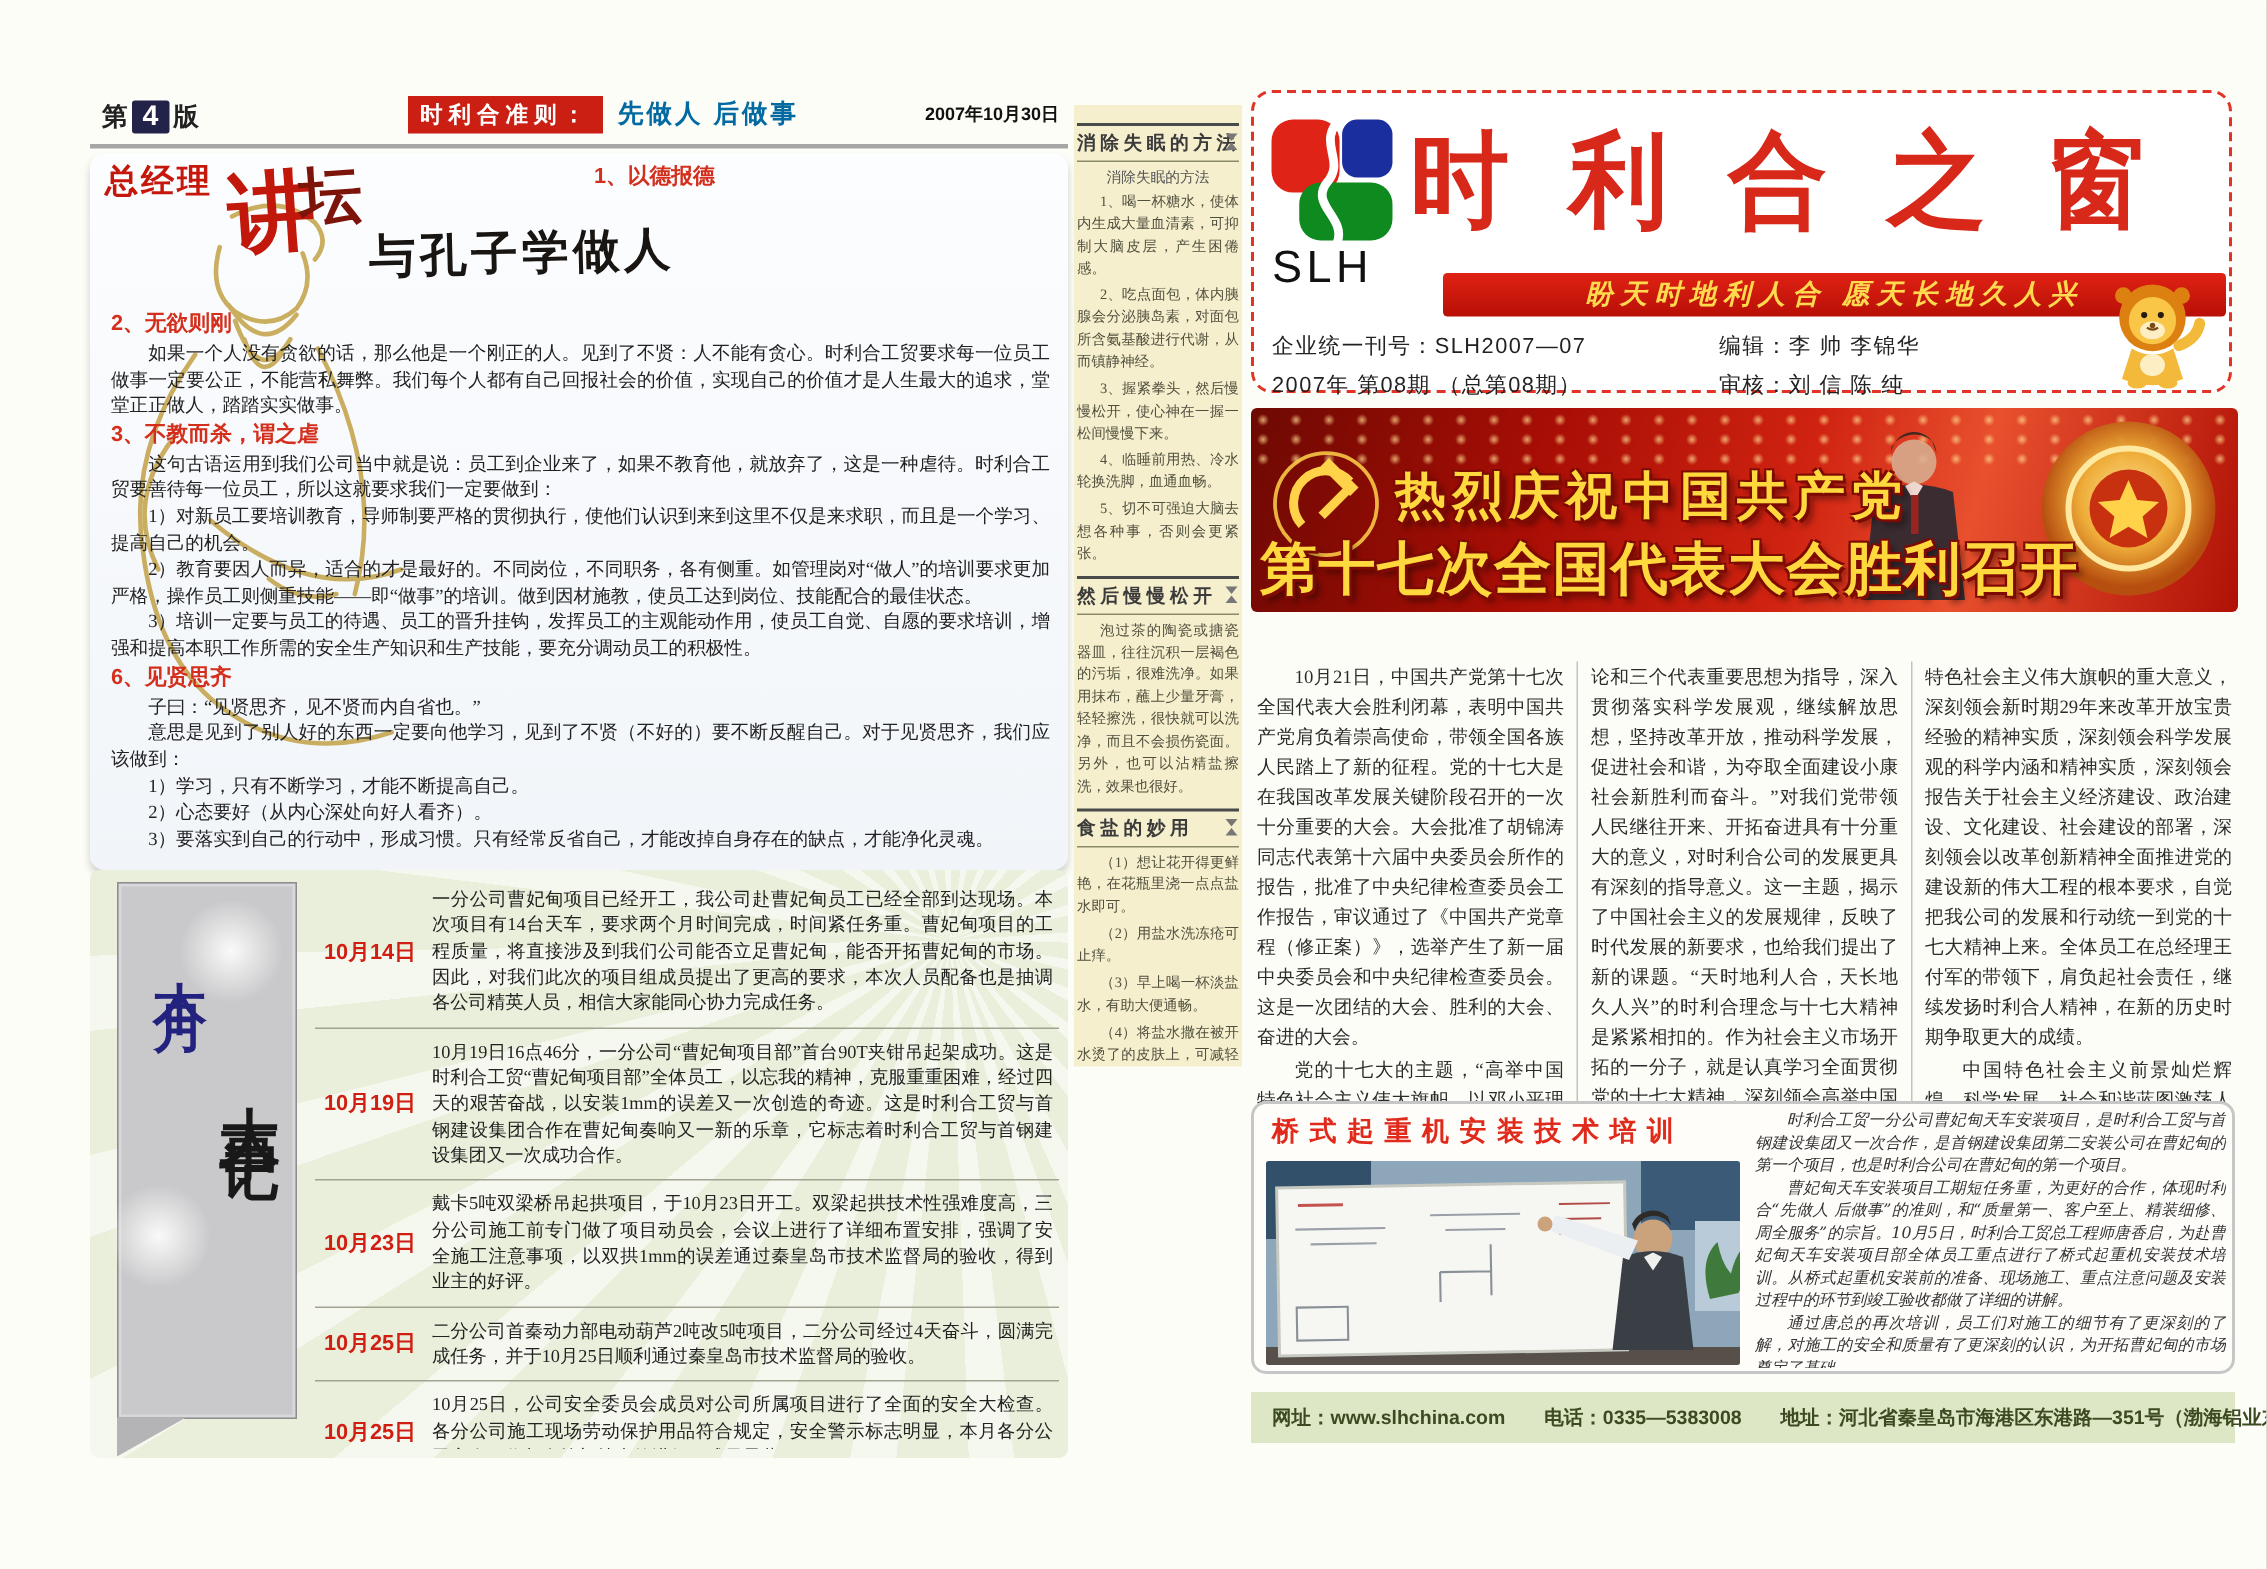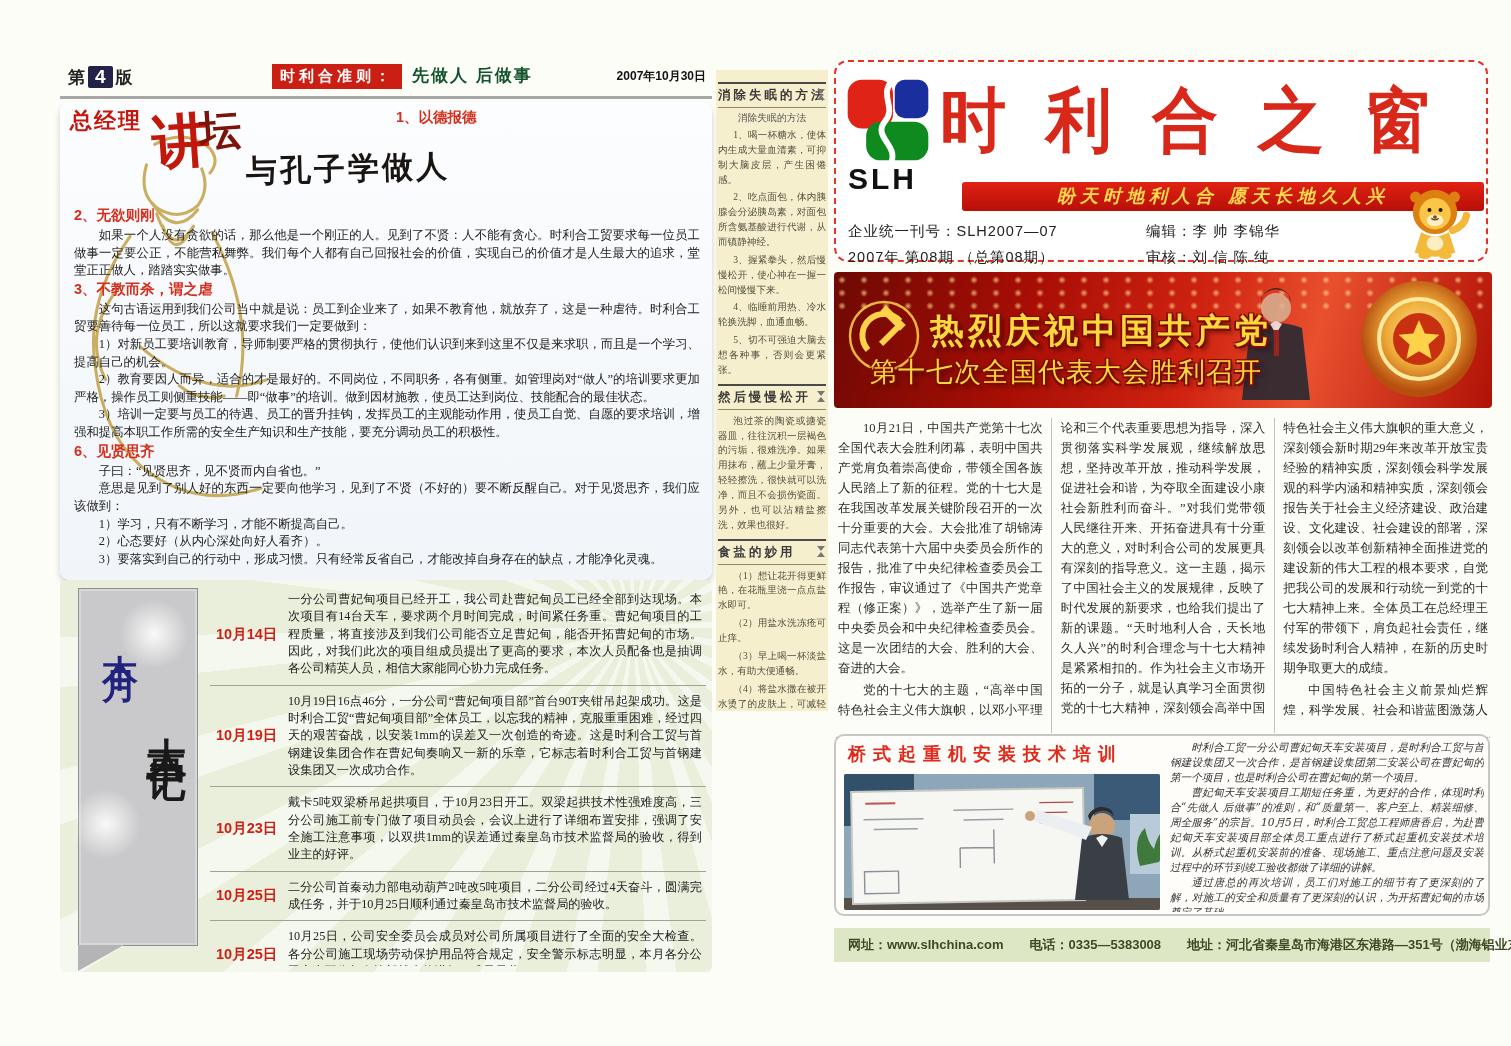--- a/index.html
+++ b/index.html
@@ -3,21 +3,21 @@
 <meta charset="utf-8">
 <style>
   html,body{margin:0;padding:0;background:#dcdcd4;font-family:"Liberation Sans",sans-serif;}
   .sheet{position:relative;width:1511px;height:1046px;background:#fdfdf8;margin:0 auto;overflow:hidden;box-shadow:0 0 14px rgba(0,0,0,.35);}
   
   .lp-header{position:absolute;left:60px;top:62px;width:652px;height:32px;}
   .lp-pageno{position:absolute;left:8px;top:4px;font-size:17px;font-weight:bold;color:#222;}
   .pagebox{display:inline-block;background:#23234a;color:#fff;font-size:19px;font-weight:bold;padding:0 7px;margin:0 3px;border-radius:2px;}
   .lp-principle{position:absolute;left:212px;top:2px;white-space:nowrap;}
   .red-box{display:inline-block;background:#cc1f14;color:#fff;font-size:15px;font-weight:bold;letter-spacing:4px;padding:3px 8px;}
-  .principle-text{font-size:17px;font-weight:bold;color:#14532d;margin-left:10px;letter-spacing:2px;text-align:right;}
+  .principle-text{font-size:17px;font-weight:bold;color:#0369a1;margin-left:10px;letter-spacing:2px;text-align:right;}
   .lp-date{position:absolute;right:6px;top:6px;font-size:12px;font-weight:bold;color:#111;}
   .lp-rule{position:absolute;left:60px;top:96px;width:652px;height:3px;background:#a6a6a6;}
   
   .lecture{position:absolute;left:60px;top:102px;width:652px;height:478px;background:linear-gradient(#fcfdff,#f1f5f9);border-radius:10px;box-shadow:0 4px 6px rgba(0,0,0,.18);overflow:hidden;}
   .figure-svg{position:absolute;left:-6px;top:28px;width:230px;height:440px;opacity:.8;z-index:0;}
   .col-label{position:absolute;left:10px;top:4px;font-size:22px;font-weight:bold;color:#c5170b;z-index:2;letter-spacing:2px;}
   .jiangtan{position:absolute;left:92px;top:0px;z-index:2;font-family:"Liberation Serif",serif;transform:rotate(-4deg);}
   .jiangtan .c1{font-size:58px;font-weight:bold;color:#c2180c;}
   .jiangtan .c2{font-size:42px;font-weight:bold;color:#7c140a;margin-left:-10px;vertical-align:14px;}
   .lecture-title{position:absolute;left:186px;top:46px;font-size:31px;font-weight:bold;color:#181512;font-family:"Liberation Serif",serif;letter-spacing:3px;z-index:2;transform:rotate(-1.5deg);}
@@ -46,40 +46,40 @@
   .tip-title{font-size:12.5px;font-weight:900;color:#3b3b3b;letter-spacing:3px;border-top:2px solid #4a4a4a;border-bottom:1px solid #8a8a6a;padding:3px 0;margin:6px 0 4px 0;white-space:nowrap;position:relative;}
   .hourglass{position:absolute;right:0;top:5px;width:9px;height:11px;display:inline-block;}
   .hourglass:before{content:"";position:absolute;top:0;left:0;border-left:4.5px solid transparent;border-right:4.5px solid transparent;border-top:5px solid #777;}
   .hourglass:after{content:"";position:absolute;bottom:0;left:0;border-left:4.5px solid transparent;border-right:4.5px solid transparent;border-bottom:5px solid #777;}
   .tip-sub{font-size:9.8px;color:#555;text-align:center;margin:2px 0 3px;}
   .tips p{margin:0 0 3px;font-size:9.6px;line-height:1.55;color:#50503f;text-align:justify;text-indent:1.6em;font-family:"Liberation Serif",serif;}
   
   .rp{position:absolute;left:834px;top:60px;width:660px;height:915px;}
   .masthead{position:absolute;left:0;top:0;width:654px;height:202px;border:2px dashed #e23327;border-radius:14px;background:#fff;box-sizing:border-box;}
   .logo-svg{position:absolute;left:10px;top:16px;width:84px;height:84px;}
-  .logo-text{position:absolute;left:12px;top:100px;font-size:30px;font-weight:bold;color:#111;letter-spacing:3px;}
+  .logo-text{position:absolute;left:12px;top:100px;font-size:30px;font-weight:normal;color:#111;letter-spacing:3px;}
   .mast-title{position:absolute;left:104px;top:14px;font-size:66px;font-weight:bold;color:#d7281a;font-family:"Liberation Serif",serif;letter-spacing:40px;white-space:nowrap;transform:scaleY(1.05);}
   .slogan-bar{position:absolute;left:126px;top:120px;width:522px;height:29px;background:linear-gradient(#e02214,#b80f06);border-radius:3px;color:#ffd94e;font-size:18px;font-weight:bold;font-style:italic;letter-spacing:5px;text-align:center;line-height:29px;white-space:nowrap;}
   .mast-info{position:absolute;left:12px;top:156px;font-size:14.5px;color:#222;line-height:1.8;letter-spacing:1px;}
   .mast-info2{position:absolute;left:310px;top:156px;font-size:14.5px;color:#222;line-height:1.8;letter-spacing:1px;}
   .lion-svg{position:absolute;right:8px;top:124px;width:86px;height:74px;}
   
   .congress{position:absolute;left:0;top:212px;width:658px;height:136px;border-radius:4px;overflow:hidden;
     background:linear-gradient(105deg,#6e0903 0%,#a90e05 30%,#d02311 55%,#e8502e 72%,#b01106 100%);}
   .lights{position:absolute;left:0;top:0;width:100%;height:40px;opacity:.8;
     background-image:radial-gradient(circle 2px at 8px 8px, rgba(255,215,140,.95), rgba(255,215,140,0) 4px);background-size:22px 13px;}
   .congress-l1{position:absolute;left:96px;top:36px;font-size:34px;font-weight:900;color:#ffd83d;letter-spacing:4px;
     text-shadow:2px 2px 0 #7d0b03,-1.5px -1.5px 0 #7d0b03,1.5px -1.5px 0 #7d0b03,-1.5px 1.5px 0 #7d0b03,4px 4px 4px rgba(0,0,0,.45);white-space:nowrap;}
-  .congress-l2{position:absolute;left:6px;top:82px;font-size:27px;font-weight:400;color:#ffd83d;letter-spacing:1px;
-    text-shadow:2px 2px 0 #7d0b03,-1.5px -1.5px 0 #7d0b03,1.5px -1.5px 0 #7d0b03,-1.5px 1.5px 0 #7d0b03,4px 4px 4px rgba(0,0,0,.45);white-space:nowrap;margin-left:30px;}
+  .congress-l2{position:absolute;left:6px;top:82px;font-size:38px;font-weight:700;color:#ffd83d;letter-spacing:1px;
+    text-shadow:2px 2px 0 #7d0b03,-1.5px -1.5px 0 #7d0b03,1.5px -1.5px 0 #7d0b03,-1.5px 1.5px 0 #7d0b03,4px 4px 4px rgba(0,0,0,.45);white-space:nowrap;}
   .emblem-left{position:absolute;left:12px;top:26px;width:76px;height:76px;}
   .emblem-right{position:absolute;right:10px;top:4px;width:126px;height:126px;}
   .banner-man{position:absolute;left:396px;top:10px;width:92px;height:118px;opacity:.85;}
   
-  .rp-article{position:absolute;left:2px;top:354px;width:654px;height:324px;border-bottom:1px dotted #999;
+  .rp-article{position:absolute;left:2px;top:377px;width:654px;height:324px;border-bottom:1px dotted #999;
     column-count:3;column-gap:18px;column-rule:1px solid #c2c2c2;overflow:hidden;box-sizing:border-box;padding:4px 2px;}
   .rp-article p{margin:0 0 2px;font-size:12.5px;line-height:1.6;color:#2b2b2b;text-align:justify;text-indent:2em;font-family:"Liberation Serif",serif;}
   
   .training{position:absolute;left:0;top:674px;width:656px;height:182px;border:2px solid #c6c6c6;border-radius:10px;background:#fffdfa;box-sizing:border-box;}
   .training-title{position:absolute;left:12px;top:6px;font-size:18px;font-weight:900;color:#e02a1c;letter-spacing:7px;white-space:nowrap;}
   .photo{position:absolute;left:8px;top:38px;width:316px;height:136px;border-radius:2px;overflow:hidden;}
   .training-text{position:absolute;left:334px;top:4px;width:314px;height:172px;overflow:hidden;}
   .training-text p{margin:0;font-size:10.6px;line-height:1.42;color:#333;font-style:italic;text-align:justify;text-indent:2em;font-family:"DejaVu Serif",serif;}
   
   .rp-footer{position:absolute;left:0;top:868px;width:656px;height:34px;background:#dde7c5;display:flex;align-items:center;gap:26px;padding:0 14px;box-sizing:border-box;}

